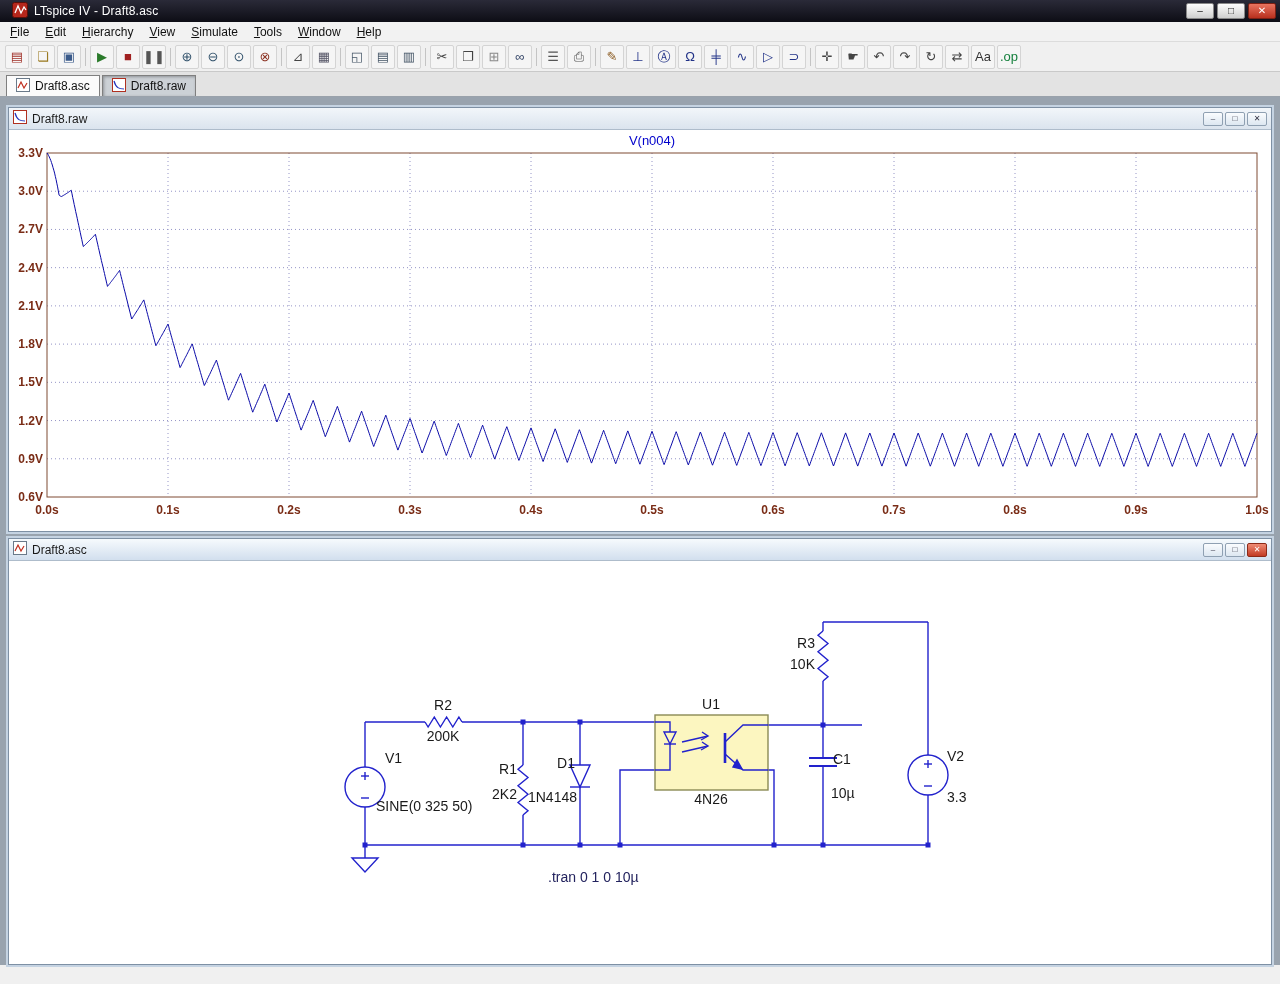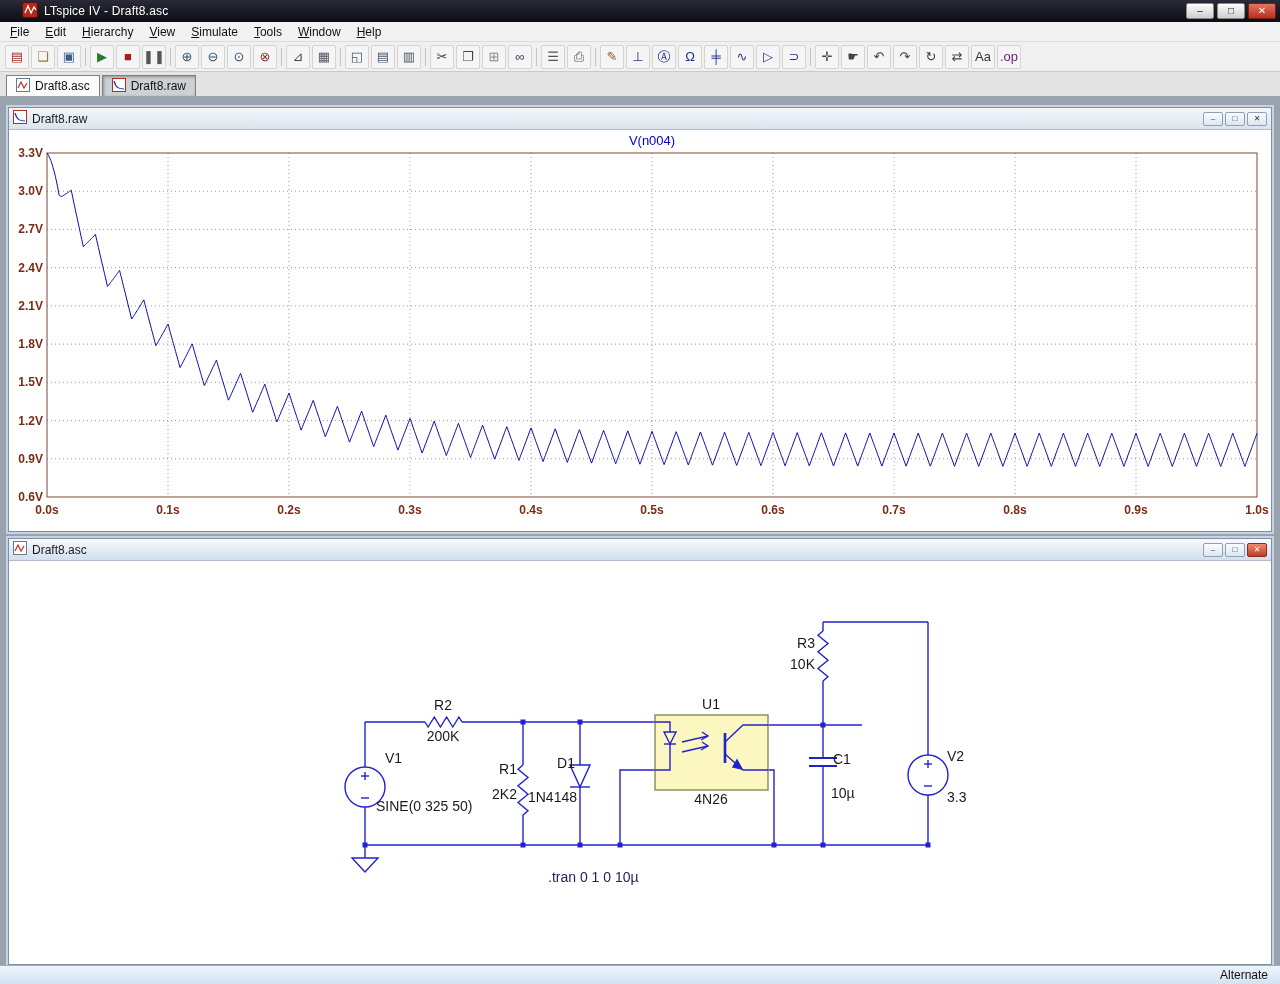--- a/index.html
+++ b/index.html
@@ -1,20 +1,20 @@
 <!DOCTYPE html>
 <html><head>
 <meta charset="utf-8">
 <style>
 *{box-sizing:border-box;margin:0;padding:0}
 html,body{width:1280px;height:984px;overflow:hidden;font-family:"Liberation Sans",sans-serif;background:#f0f0f0}
 #app{position:relative;width:1280px;height:984px;background:#f0f0f0}
 
 
-#titlebar{position:absolute;left:0;top:0;width:100%;height:22px;background:linear-gradient(#2a2a38,#0d0d15);display:flex;align-items:center;padding-left:22px;color:#fff;font-size:12px}
+#titlebar{position:absolute;left:0;top:0;width:100%;height:22px;background:linear-gradient(#2a2a38,#0d0d15);display:flex;align-items:center;padding-left:12px;color:#fff;font-size:12px}
 #titlebar .title-text{margin-left:6px;letter-spacing:.2px}
 #win-controls{position:absolute;right:4px;top:3px;display:flex;gap:3px}
 .winbtn{width:28px;height:16px;background:linear-gradient(#fdfdfd,#cfcfcf);border:1px solid #888;border-radius:2px;font-size:10px;line-height:13px;text-align:center;color:#222}
 .winbtn.close{background:linear-gradient(#e8735f,#b8301e);color:#fff;border-color:#7d2014}
 
 
 #menubar{position:absolute;left:0;top:22px;width:100%;height:20px;background:#f2f2f2;border-bottom:1px solid #dcdcdc;display:flex;align-items:center;font-size:12px;color:#111;padding-left:2px}
 .menu-item{padding:18px 8px}
 #toolbar{position:absolute;left:0;top:42px;width:100%;height:30px;background:#f0f0f0;border-bottom:1px solid #c9c9c9;display:flex;align-items:center;padding-left:4px}
 .tb-btn{width:24px;height:24px;border:1px solid #d4d4d4;border-radius:2px;background:#f5f5f5;margin:0 1px;display:flex;align-items:center;justify-content:center}
@@ -183,21 +183,21 @@
       <div class="tb-btn">
         <span class="tb-glyph" style="color: rgb(68, 68, 68);">↻</span>
       </div>
       <div class="tb-btn">
         <span class="tb-glyph" style="color: rgb(68, 68, 68);">⇄</span>
       </div>
       <div class="tb-btn">
         <span class="tb-glyph" style="color: rgb(51, 51, 51);">Aa</span>
       </div>
       <div class="tb-btn">
-        <span class="tb-glyph" style="color: #701a75;">.op</span>
+        <span class="tb-glyph" style="color: #15803d;">.op</span>
       </div>
     </div>
 
   <div id="tabbar">
     <div class="tab active">
       <span><svg width="14" height="14">
             <rect x="0.5" y="0.5" width="13" height="13" fill="#fff" stroke="#6a7a8a"></rect>
             <path d="M2 10 L5 4 L8 10 L11 5" stroke="#c03020" fill="none" stroke-width="1.2"></path>
           </svg></span>
       <span>Draft8.asc</span>
@@ -389,17 +389,14 @@
               <text x="938" y="200" text-anchor="start">V2</text>
               <text x="938" y="241" text-anchor="start">3.3</text>
             </g>
             <text x="539" y="321" fill="#23235e" font-size="14">.tran 0 1 0 10µ</text>
           </svg>
       </div>
     </div>
 
   </div>
 
-  <div id="statusbar">
-    <span>Alternate</span>
-  </div>
 
 </div>
 
 </body></html>

